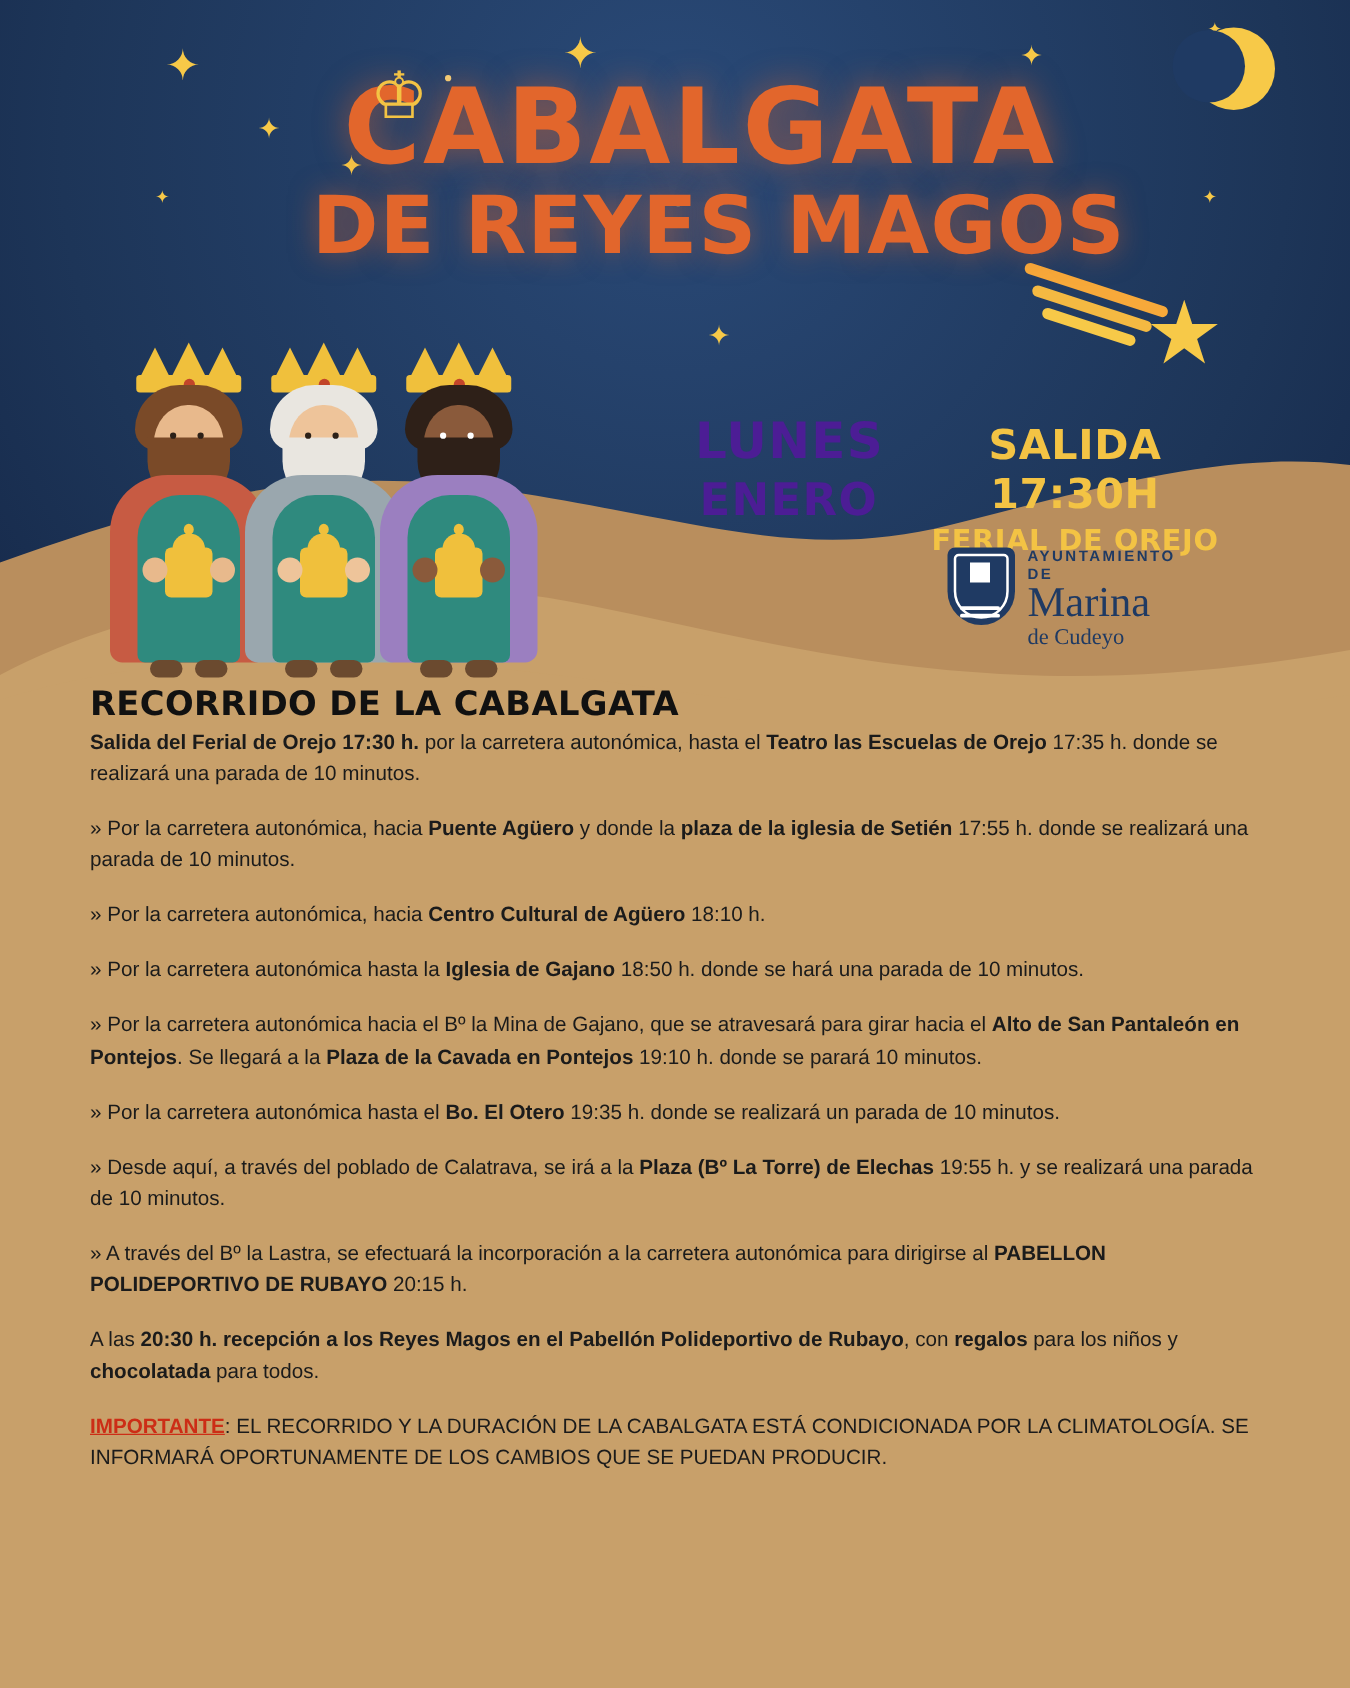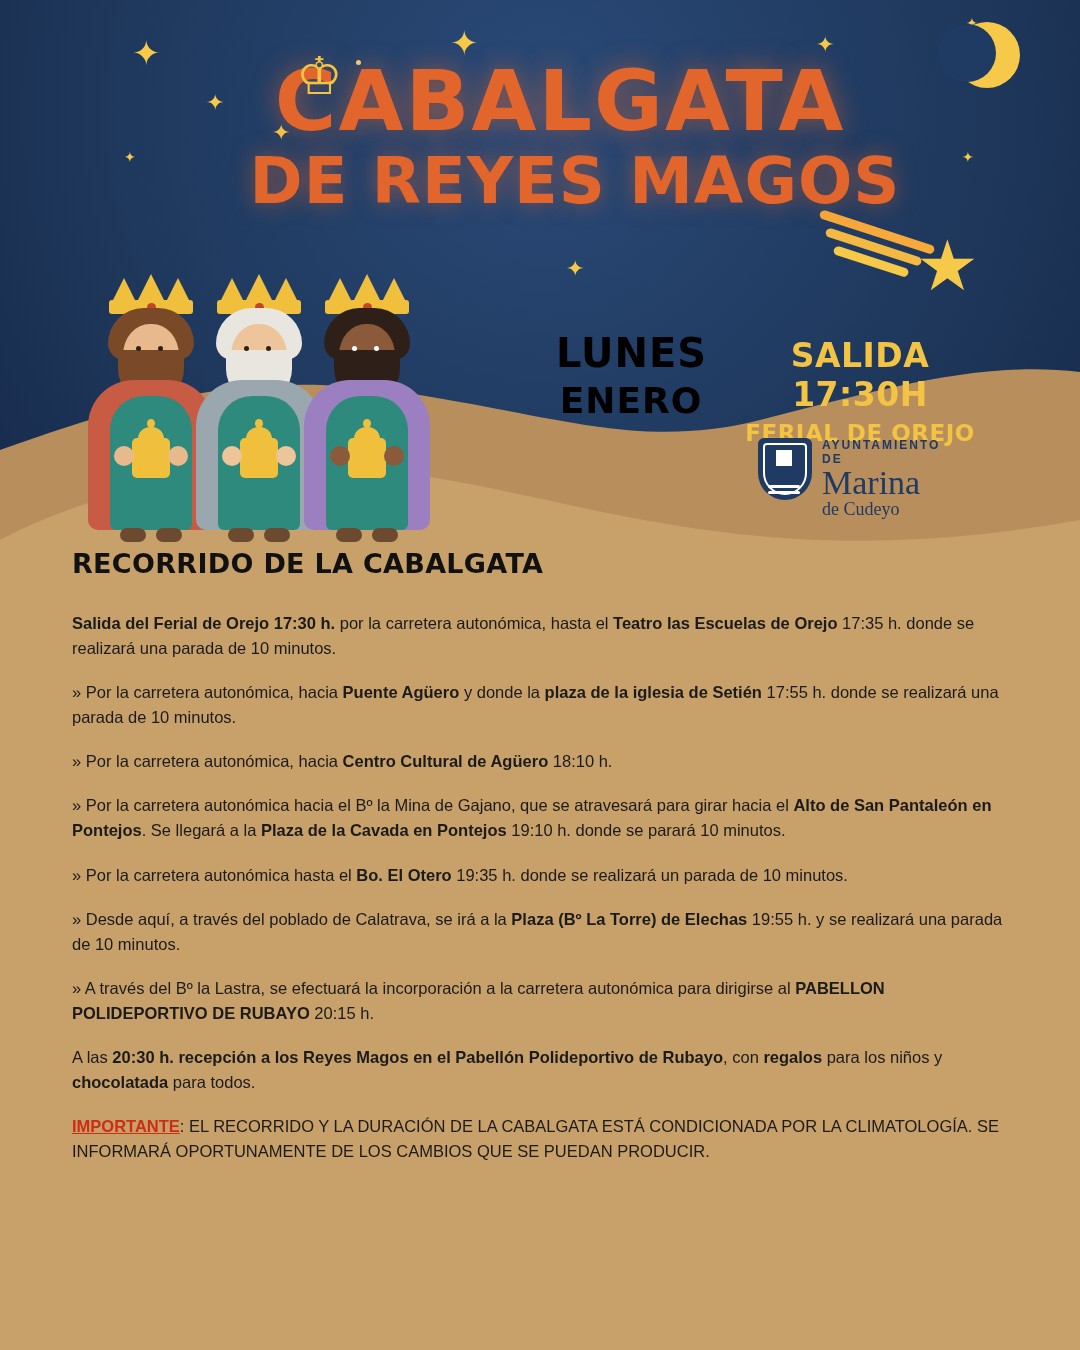--- a/index.html
+++ b/index.html
@@ -87,21 +87,21 @@
   .robe .tunic { position:absolute; left:22px; top:16px; width:82px; height:134px; border-radius:34px 34px 6px 6px; }
   .gift { position:absolute; left:44px; top:58px; width:38px; height:40px; background:#f0c03c; border-radius:5px; }
   .gift:before { content:""; position:absolute; left:6px; top:-11px; width:26px;height:12px;background:#f0c03c;border-radius:13px 13px 0 0; }
   .gift:after { content:""; position:absolute; left:15px; top:-19px; width:8px;height:9px;background:#f0c03c;border-radius:50%; }
   .hand { position:absolute; width:20px;height:20px;border-radius:50%; top:66px; }
   .hand.l { left:26px; } .hand.r { left:80px; }
   .foot { position:absolute; bottom:-12px; width:26px;height:14px;background:#6b4a2f;border-radius:7px; }
   .foot.l { left:32px; } .foot.r { left:68px; }
 
   
-  .date-block { position:absolute; left:556px; top:330px; width:150px; text-align:center; color:#000000; }
+  .date-block { position:absolute; left:556px; top:330px; width:150px; text-align:center; color:#4c1d95; }
   .d-lunes { font-family:"DejaVu Sans", sans-serif; font-size:40px; font-weight:bold; letter-spacing:1px; }
   .d-num   { font-family:"DejaVu Sans", sans-serif; font-size:64px; font-weight:bold; line-height:.95; margin-top:2px; }
   .d-mes   { font-family:"DejaVu Sans", sans-serif; font-size:36px; font-weight:bold; letter-spacing:1px; margin-top:4px; }
 
   .salida { position:absolute; left:740px; top:336px; text-align:center; width:240px; color:#f3c344; }
   .s-1 { font-family:"DejaVu Sans", sans-serif; font-size:33px; font-weight:bold; letter-spacing:.5px; }
   .s-2 { font-family:"DejaVu Sans", sans-serif; font-size:23px; font-weight:bold; letter-spacing:.5px; margin-top:6px; }
 
   
   .logo { position:absolute; left:758px; top:438px; width:200px; height:76px; color:#1f3a63; }
@@ -119,21 +119,21 @@
   .logo-txt { position:absolute; left:64px; top:0; }
   .l-1 { font-size:12px; letter-spacing:2px; font-weight:bold; color:#1f3a63; }
   .l-2 { font-family:"Liberation Serif", serif; font-size:34px; line-height:1; color:#1f3a63; }
   .l-3 { font-family:"Liberation Serif", serif; font-size:18px; line-height:1.1; color:#1f3a63; }
 
   
   .content { position:absolute; left:72px; top:548px; width:944px; color:#1b1b1b; }
   .heading {
     font-family:"DejaVu Sans", sans-serif;
     font-size:27px; font-weight:bold; letter-spacing:.3px;
-    color:#111; margin-bottom:32px;
+    color:#111; margin-bottom:3px;
   }
   .para { font-size:16.5px; line-height:1.52; margin-bottom:19px; color:#1b1b1b; }
   .para b { font-weight:bold; }
   .importante { margin-top:6px; font-size:16.5px; line-height:1.5; }
   .importante .red { color:#cc2d16; font-weight:bold; text-decoration:underline; }
   .importante .rest { font-weight:normal; }
 </style>
 </head>
 <body>
 
@@ -291,20 +291,21 @@
       <div class="l-3">de Cudeyo</div>
     </div>
   </div>
 
   <div class="content">
     <div class="heading">RECORRIDO DE LA CABALGATA</div>
     <div id="paras">
         <div class="para"><b>Salida del Ferial de Orejo 17:30 h.</b><span> por la carretera autonómica, hasta el </span><b>Teatro las Escuelas de Orejo</b><span> 17:35 h. donde se realizará una parada de 10 minutos.</span></div>
         <div class="para"><span>» Por la carretera autonómica, hacia </span><b>Puente Agüero</b><span> y donde la </span><b>plaza de la iglesia de Setién</b><span> 17:55 h. donde se realizará una parada de 10 minutos.</span></div>
         <div class="para"><span>» Por la carretera autonómica, hacia </span><b>Centro Cultural de Agüero</b><span> 18:10 h.</span></div>
+        <div class="para"><span>» Por la carretera autonómica hasta la </span><b>Iglesia de Gajano</b><span> 18:50 h. donde se hará una parada de 10 minutos.</span></div>
         <div class="para"><span>» Por la carretera autonómica hacia el Bº la Mina de Gajano, que se atravesará para girar hacia el </span><b>Alto de San Pantaleón en Pontejos</b><span>. Se llegará a la </span><b>Plaza de la Cavada en Pontejos</b><span> 19:10 h. donde se parará 10 minutos.</span></div>
         <div class="para"><span>» Por la carretera autonómica hasta el </span><b>Bo. El Otero</b><span> 19:35 h. donde se realizará un
 parada de 10 minutos.</span></div>
         <div class="para"><span>» Desde aquí, a través del poblado de Calatrava, se irá a la </span><b>Plaza (Bº La Torre) de Elechas</b><span> 19:55 h. y se realizará una parada de 10 minutos.</span></div>
         <div class="para"><span>» A través del Bº la Lastra, se efectuará la incorporación a la carretera autonómica para dirigirse al </span><b>PABELLON POLIDEPORTIVO DE RUBAYO</b><span> 20:15 h.</span></div>
         <div class="para"><span>A las </span><b>20:30 h. recepción a los Reyes Magos en el Pabellón Polideportivo de Rubayo</b><span>, con </span><b>regalos</b><span> para los niños y </span><b>chocolatada</b><span> para todos.</span></div>
       </div>
     <div class="importante">
       <span class="red">IMPORTANTE</span><span class="rest">:  EL RECORRIDO Y LA DURACIÓN DE LA CABALGATA ESTÁ CONDICIONADA POR LA CLIMATOLOGÍA. SE INFORMARÁ OPORTUNAMENTE DE LOS CAMBIOS QUE SE PUEDAN PRODUCIR.</span>
     </div>

